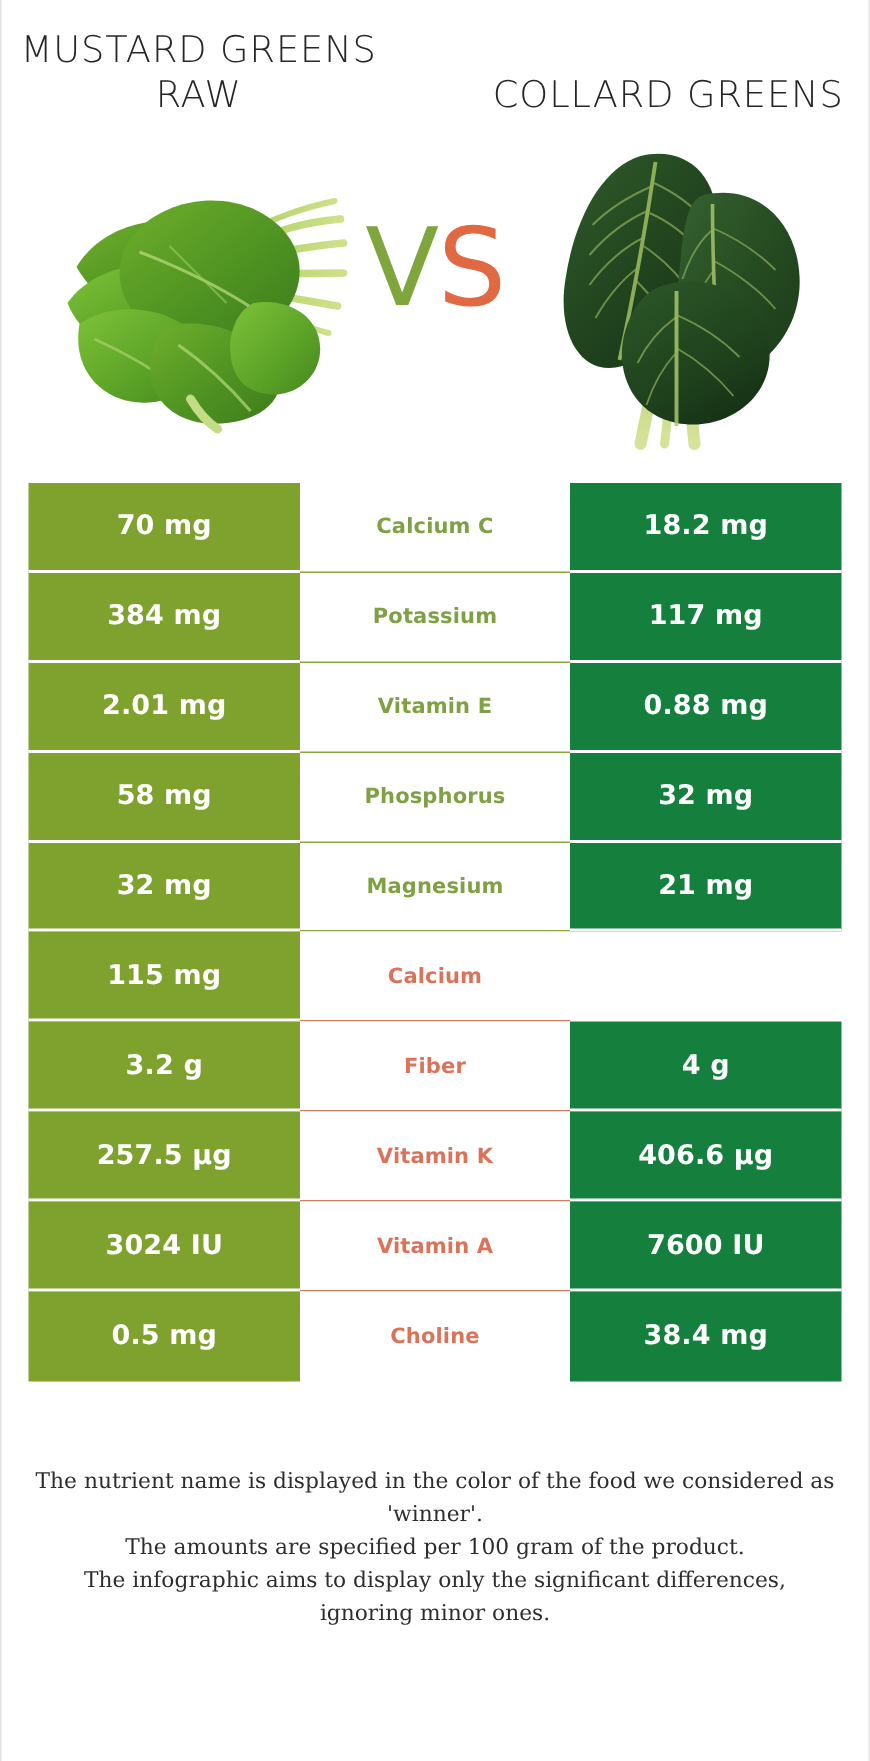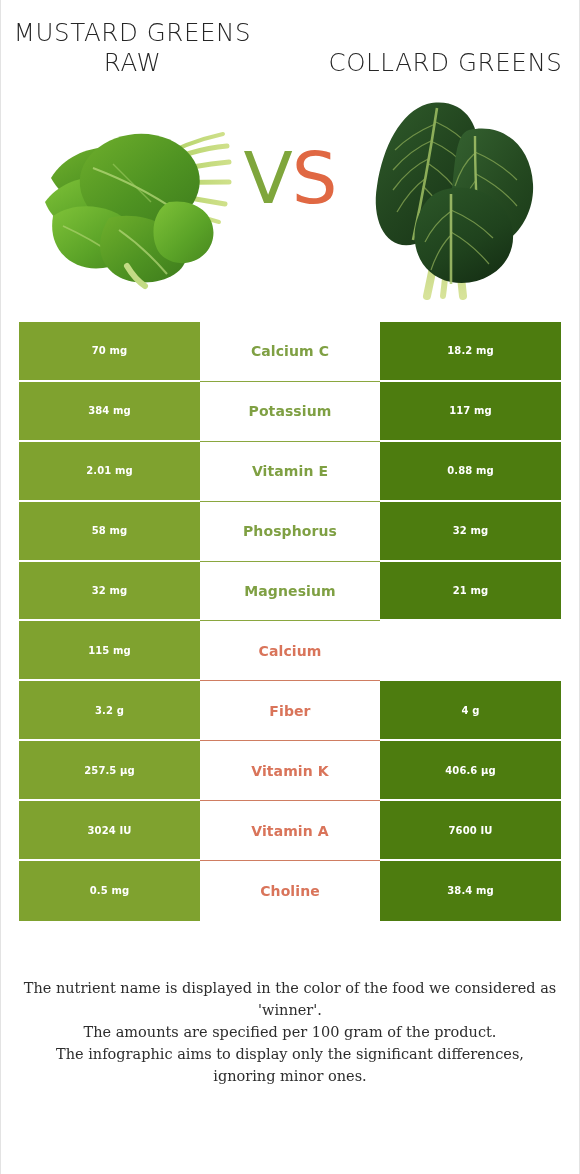--- a/index.html
+++ b/index.html
@@ -84,34 +84,34 @@
   .row {
     display: flex;
     height: 59.9px;
     align-items: stretch;
   }
   .cell {
     display: flex;
     align-items: center;
     justify-content: center;
     box-sizing: border-box;
-    font-size: 10px;
+    font-size: 18px;
     font-weight: 600;
     font-family: "DejaVu Sans", sans-serif;
     letter-spacing: 0.1px;
   }
   .cell-left {
     width: 181px;
     background: #7fa22f;
     color: #ffffff;
     border-bottom: 2px solid #ffffff;
   }
   .cell-right {
     width: 181px;
-    background: #4d7c0f;
+    background: #15803d;
     color: #ffffff;
     border-bottom: 2px solid #ffffff;
   }
   .cell-mid {
     width: 180px;
     background: #ffffff;
     font-weight: 700;
     font-size: 14px;
   }
   .row:last-child .cell-left,

